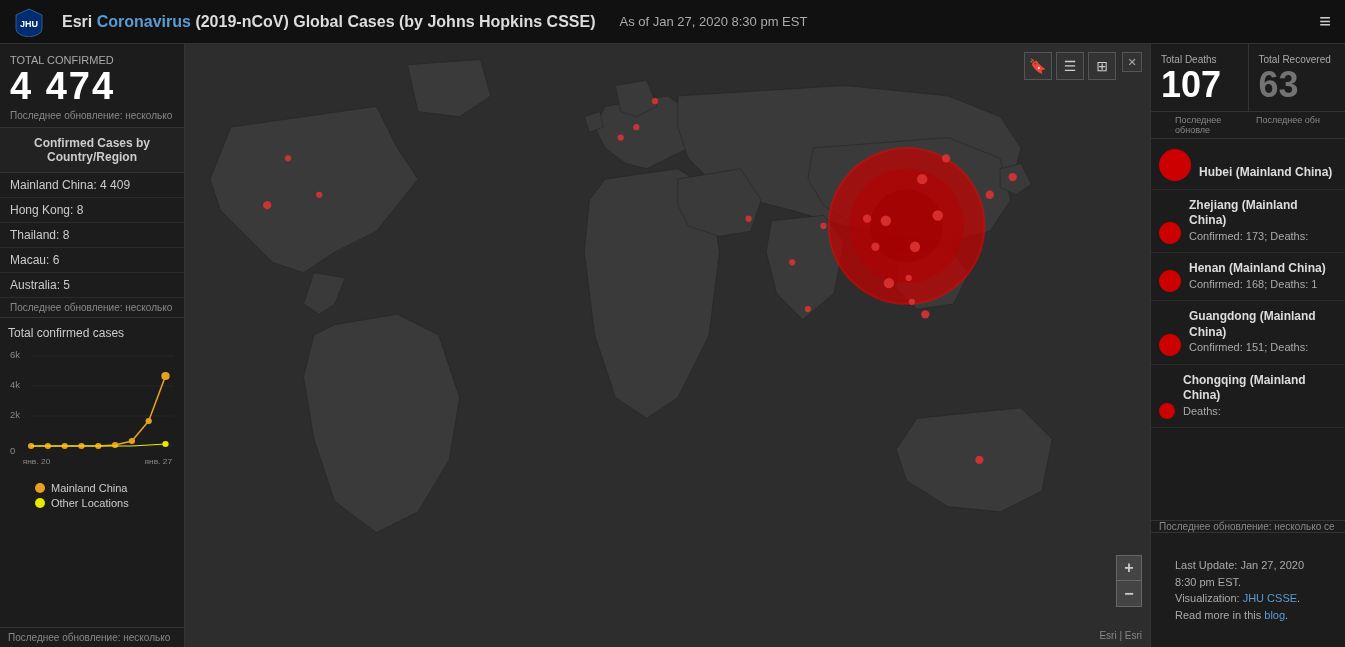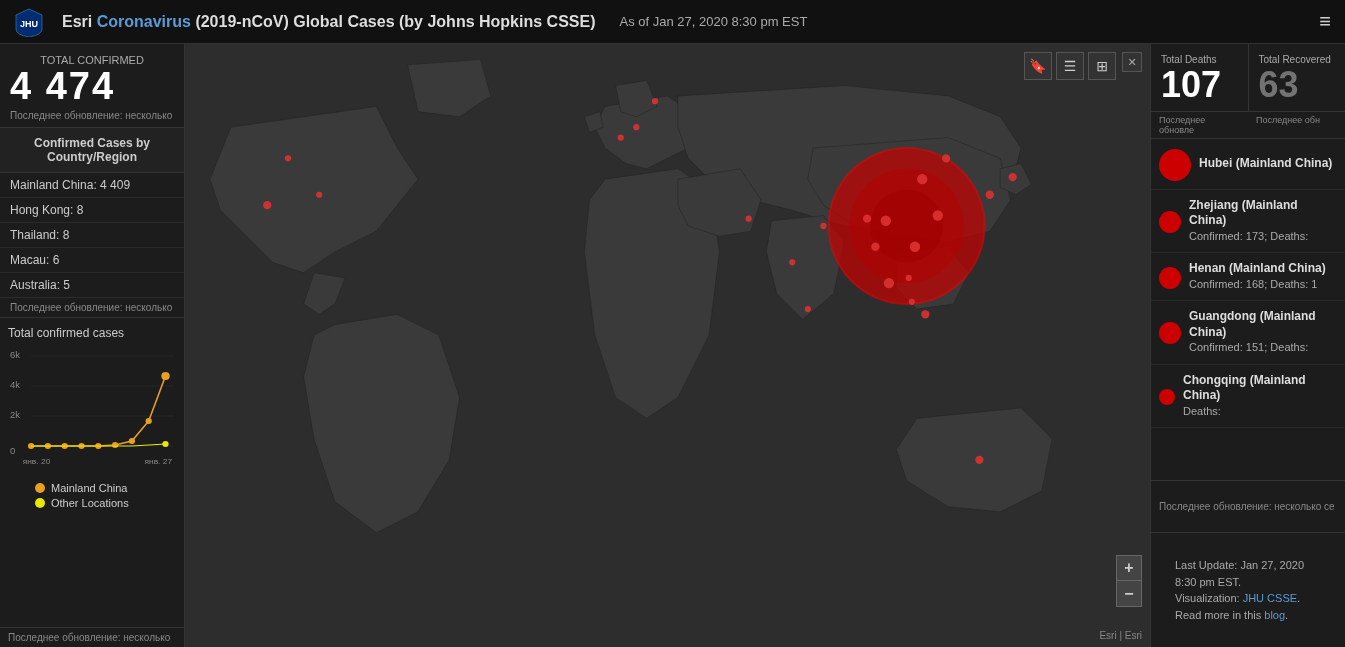--- a/index.html
+++ b/index.html
@@ -72,21 +72,20 @@
 
     
     .confirmed-section {
       padding: 10px 10px 6px;
       border-bottom: 1px solid #333;
     }
     .confirmed-label {
       font-size: 11px;
       color: #aaa;
       text-transform: uppercase;
-      text-align: center;
     }
     .confirmed-number {
       font-size: 38px;
       color: #fff;
       font-weight: bold;
       letter-spacing: 2px;
       line-height: 1.1;
     }
     .confirmed-update {
       font-size: 10px;
@@ -262,35 +261,35 @@
     }
     .recovered-number {
       font-size: 36px;
       color: #737373;
       font-weight: bold;
       line-height: 1.1;
     }
     .deaths-update {
       font-size: 9px;
       color: #888;
-      padding: 3px 8px;
+      padding: 3px 24px;
       border-bottom: 1px solid #333;
       display: flex;
       gap: 16px;
     }
     .deaths-update span { flex: 1; }
 
     
     .region-list {
       flex: 1;
       overflow-y: auto;
     }
     .region-item {
       display: flex;
-      align-items: center;
+      align-items: flex-end;
       padding: 8px 8px;
       border-bottom: 1px solid #2a2a2a;
       gap: 8px;
       cursor: pointer;
     }
     .region-dot {
       width: 24px;
       height: 24px;
       border-radius: 50%;
       background: #cc0000;
@@ -310,21 +309,21 @@
       line-height: 1.3;
     }
     .region-stats {
       font-size: 11px;
       color: #aaa;
       line-height: 1.4;
     }
     .region-update {
       font-size: 10px;
       color: #888;
-      padding: 20px 8px;
+      padding: 0 8px;
       border-top: 1px solid #333;
     }
 
     
     .last-update-box {
       padding: 24px;
       border-top: 1px solid #333;
       font-size: 11px;
       color: #aaa;
       line-height: 1.5;

